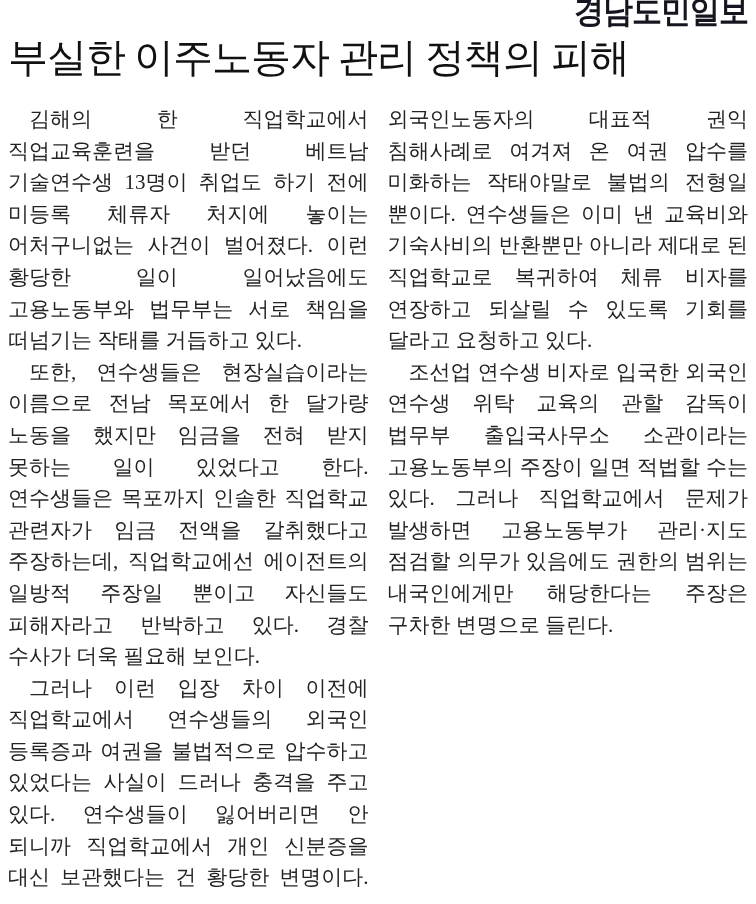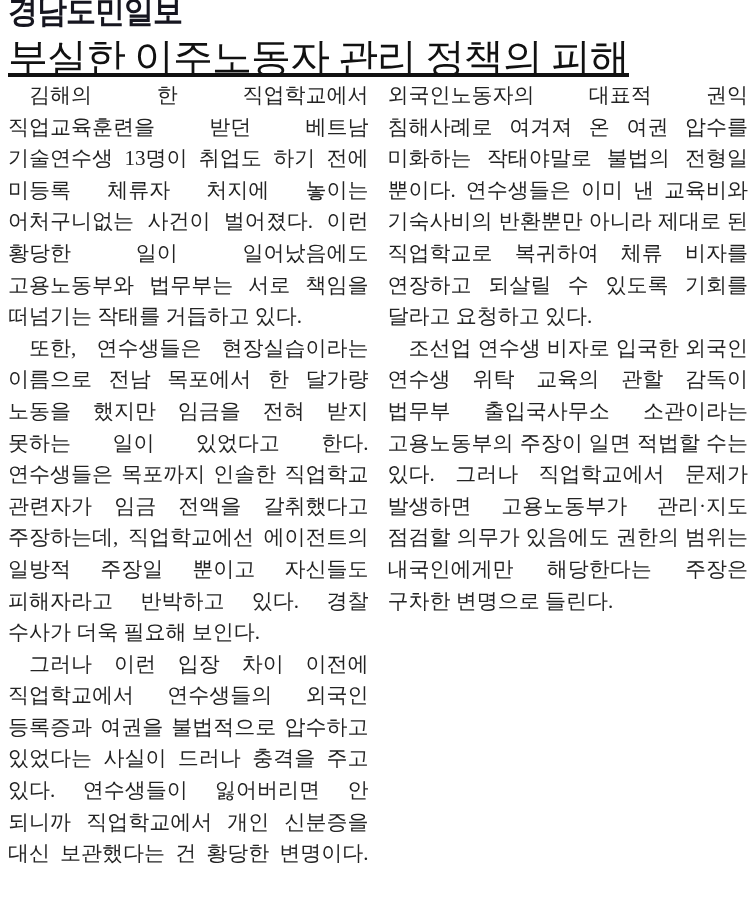--- a/index.html
+++ b/index.html
@@ -17,21 +17,21 @@
   .page {
     box-sizing: border-box;
     width: 756px;
     height: 904px;
     padding: 0 8px;
     background: #ffffff;
   }
   
   .masthead {
     display: flex;
-    justify-content: space-between;
+    justify-content: flex-end;
     align-items: flex-start;
     height: 34px;
     overflow: visible;
   }
   .logo {
     font-family: "Liberation Sans", "DejaVu Sans", sans-serif;
     font-weight: 800;
     font-size: 30px;
     line-height: 30px;
     letter-spacing: -1px;
@@ -53,24 +53,24 @@
   
   .headline {
     font-family: "Liberation Serif", "DejaVu Serif", serif;
     font-weight: 500;
     font-size: 40px;
     line-height: 44px;
     letter-spacing: -1px;
     color: #111111;
     margin: 2px 0 0 0;
     white-space: nowrap;
-    text-decoration: underline;
   }
   
   .article-body {
+    margin-top: 24px;
     height: 796px;
     column-count: 2;
     column-gap: 19px;
     column-fill: auto;
     font-size: 21px;
     line-height: 31.6px;
     text-align: justify;
     word-break: keep-all;
     overflow: hidden;
     color: #232323;

